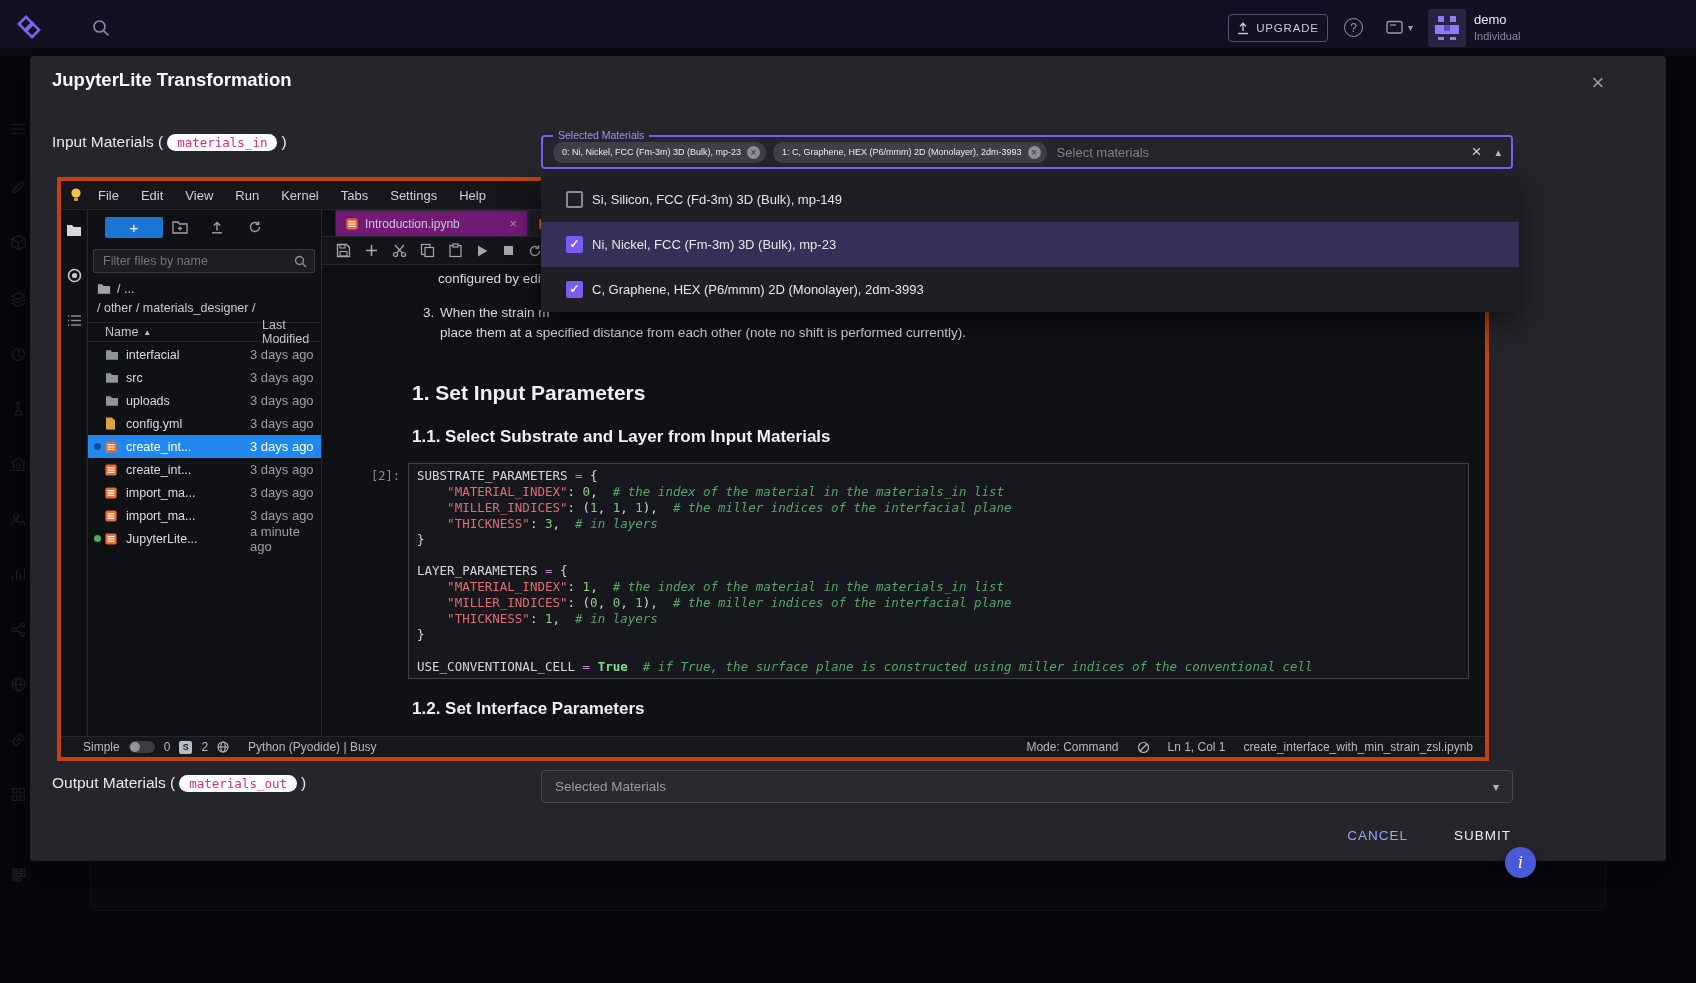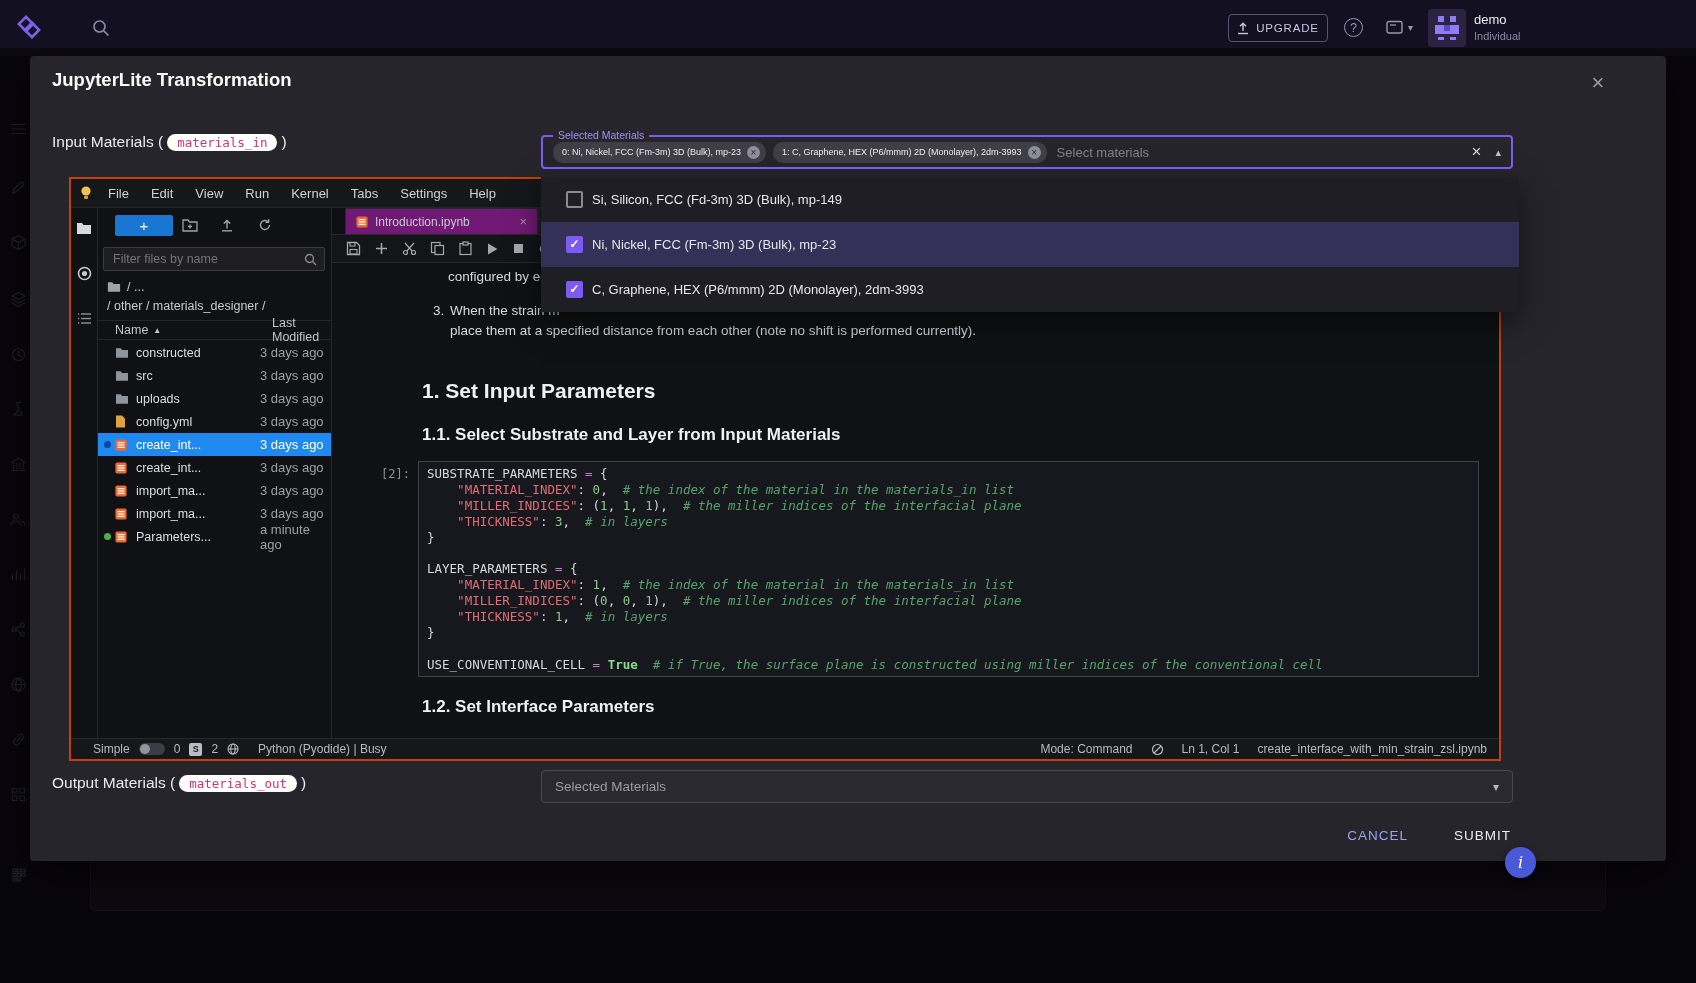--- a/index.html
+++ b/index.html
@@ -66,22 +66,22 @@
 
   .m-dropdown{position:absolute;left:511px;top:121px;width:978px;background:#1f1e25;z-index:30;
               box-shadow:0 10px 28px rgba(0,0,0,.55);}
   .dd-row{height:45px;display:flex;align-items:center;padding-left:25px;gap:9px;cursor:pointer;}
   .dd-row.hl{background:#353057;}
   .cb{width:17px;height:17px;border:2px solid #8a8a94;border-radius:2px;flex:0 0 17px;}
   .cb.on{border:none;background:var(--accent);color:#fff;font-size:12px;font-weight:bold;line-height:17px;text-align:center;}
   .dd-label{font-size:13px;color:#e6e6ea;}
 
   
-  .jlab{position:absolute;left:39px;top:121px;width:1432px;height:584px;background:var(--jl-bg);
-        border:2px solid #c2410c;display:flex;flex-direction:column;z-index:2;}
+  .jlab{position:absolute;left:27px;top:121px;width:1432px;height:584px;background:var(--jl-bg);
+        border:4px solid #c2410c;display:flex;flex-direction:column;z-index:2;}
   .jl-menubar{height:29px;background:var(--jl-panel);border-bottom:1px solid var(--jl-border);
               display:flex;align-items:center;padding-left:8px;flex:0 0 29px;}
   #jl-menu{display:flex;align-items:center;}
   .jl-menu-item{padding:0 11px;font-size:13px;color:#cfd0d5;cursor:pointer;}
   .bulb{margin-right:4px;}
   .jl-body{flex:1;display:flex;min-height:0;}
   .jl-activity{width:27px;border-right:1px solid var(--jl-border);display:flex;flex-direction:column;
                align-items:center;padding-top:14px;gap:31px;flex:0 0 27px;}
   .act{cursor:pointer;}
   .jl-files{width:234px;border-right:1px solid var(--jl-border);position:relative;flex:0 0 234px;font-size:12.5px;}
@@ -385,21 +385,21 @@
             </span>
           <span class="fh-mod">Last Modified</span>
         </div>
         <div id="file-rows">
             <div class="frow">
               <span class="ficon">
                 <svg width="14" height="12" viewBox="0 0 16 14">
                   <path d="M1 1.5h5.5L8 3.5h7v9H1z" fill="#90949d"></path>
                 </svg>
               </span>
-              <span class="fname">constructed</span>
+              <span class="fname">interfacial</span>
               <span class="fmod">3 days ago</span>
             </div>
             <div class="frow">
               <span class="ficon">
                 <svg width="14" height="12" viewBox="0 0 16 14">
                   <path d="M1 1.5h5.5L8 3.5h7v9H1z" fill="#90949d"></path>
                 </svg>
               </span>
               <span class="fname">src</span>
               <span class="fmod">3 days ago</span>
@@ -474,21 +474,21 @@
             <div class="frow">
               <span class="fdot" style="background: rgb(76, 175, 80);"></span>
               <span class="ficon">
                 <svg width="12" height="12" viewBox="0 0 14 14">
                   <rect x="0.5" y="0.5" width="13" height="13" rx="2" fill="#ee6b30"></rect>
                   <rect x="3" y="3.6" width="8" height="1.4" fill="#fff"></rect>
                   <rect x="3" y="6.3" width="8" height="1.4" fill="#fff"></rect>
                   <rect x="3" y="9" width="8" height="1.4" fill="#fff"></rect>
                 </svg>
               </span>
-              <span class="fname">Parameters...</span>
+              <span class="fname">JupyterLite...</span>
               <span class="fmod">a minute ago</span>
             </div>
           </div>
       </div>
 
       <div class="jl-main">
         <div class="jl-tabbar">
           <div class="tab tab1">
             <span>
                 <svg width="12" height="12" viewBox="0 0 14 14">

